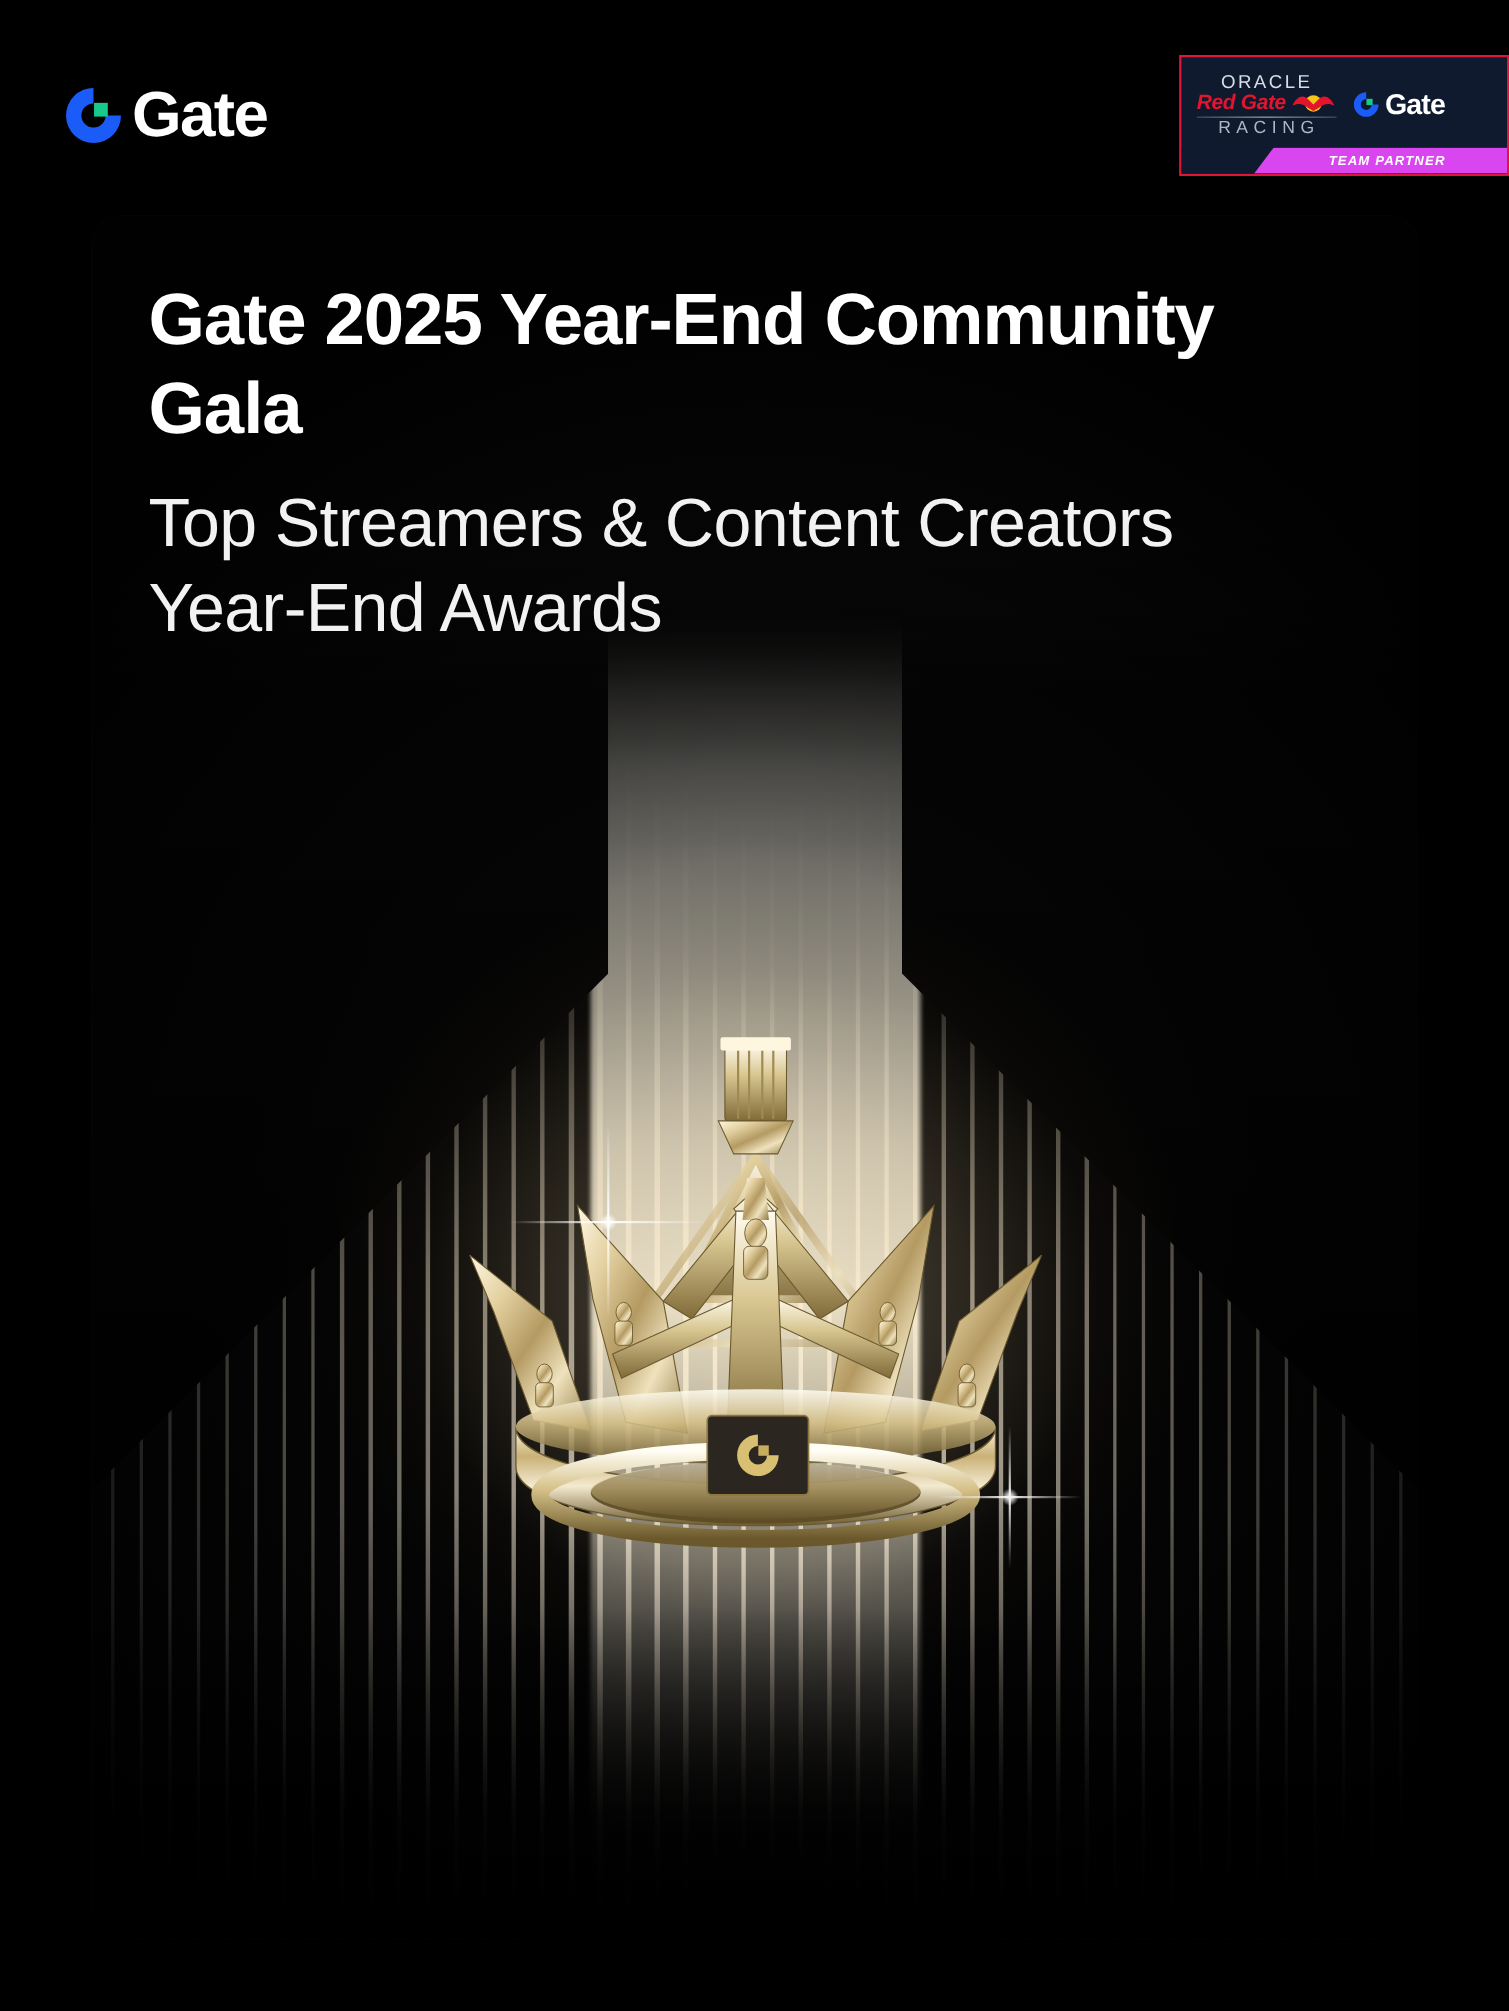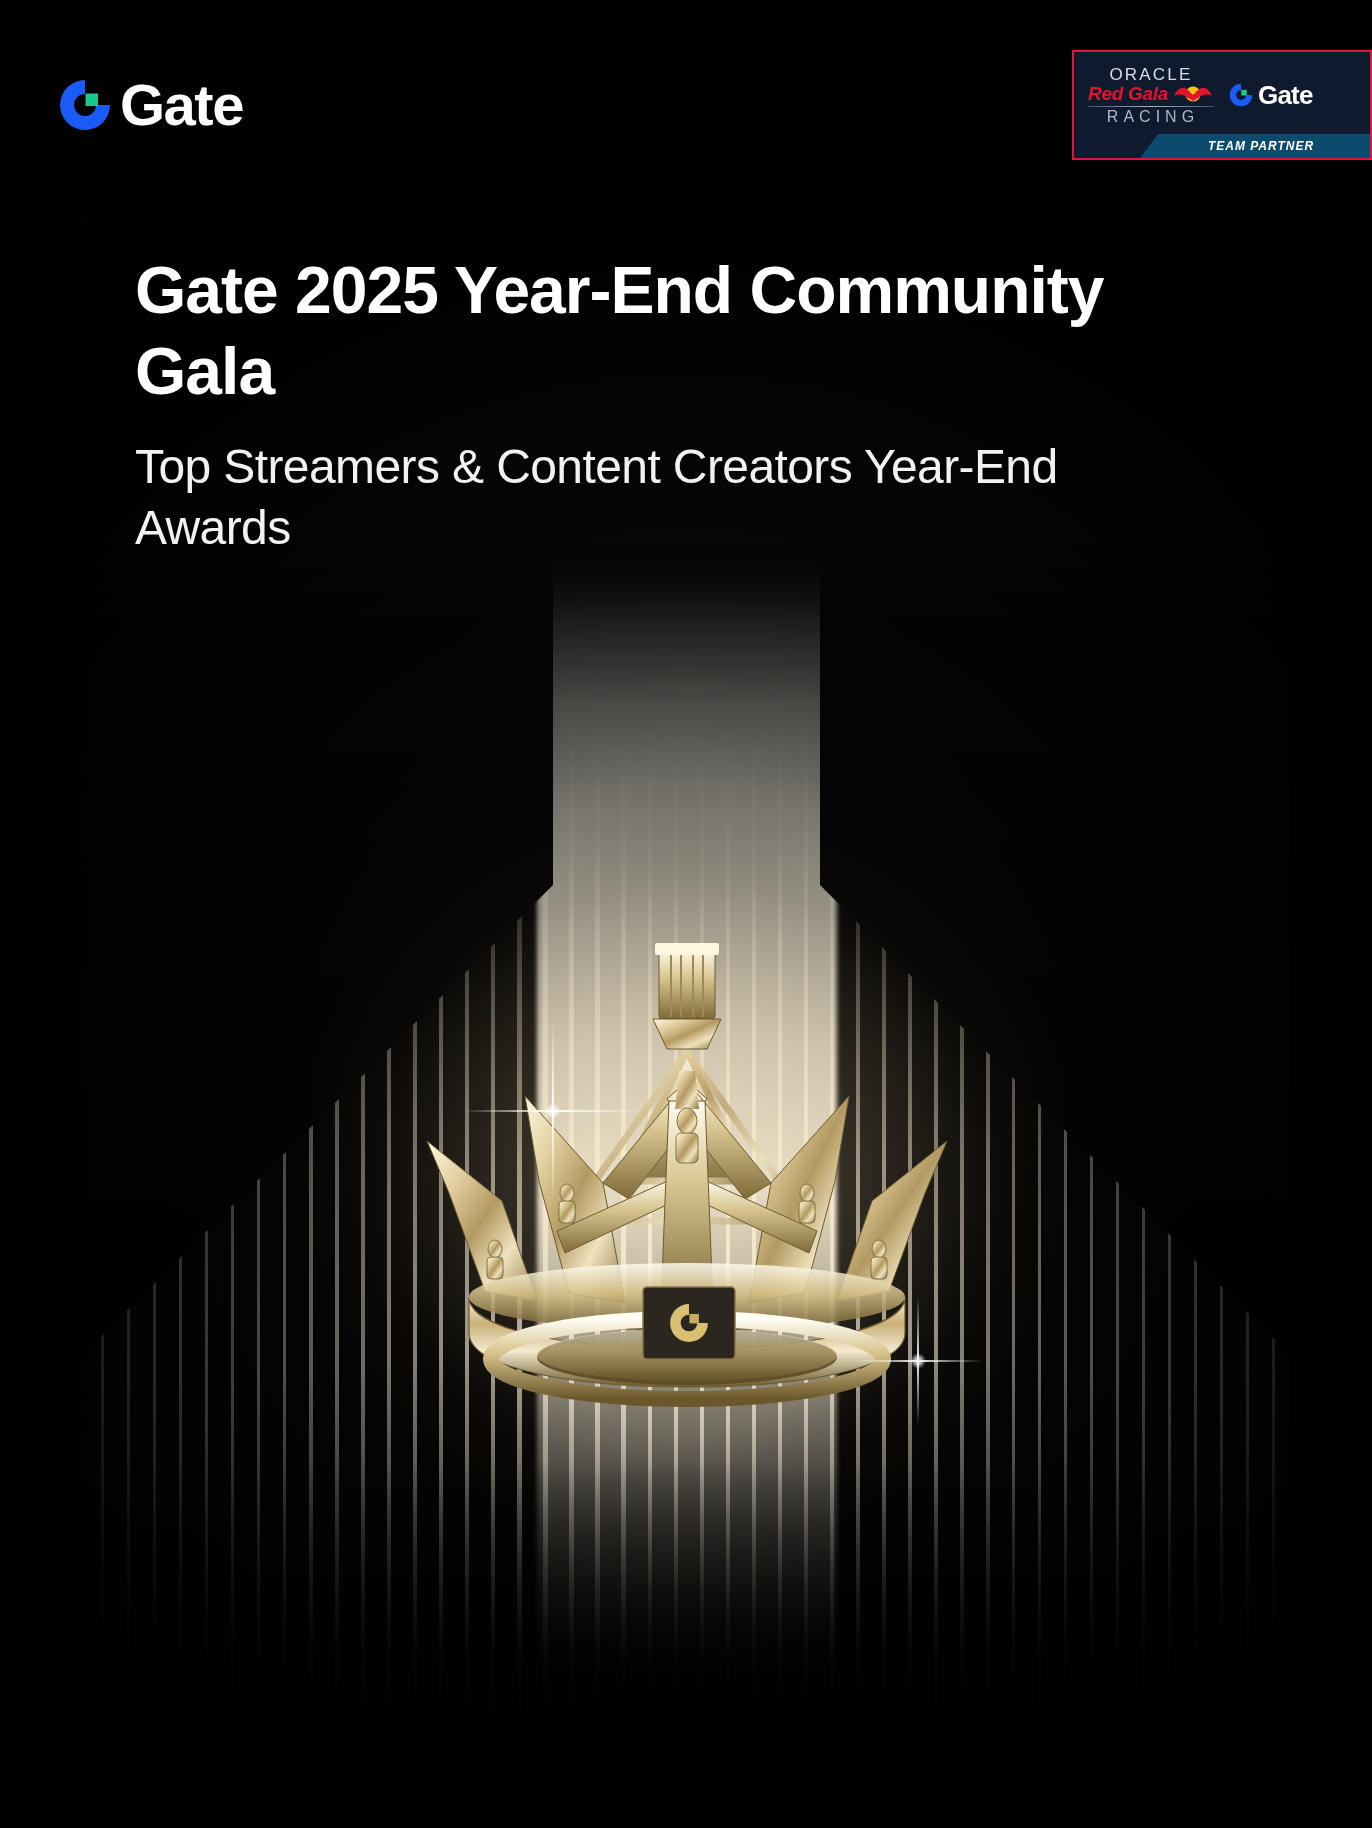--- a/index.html
+++ b/index.html
@@ -125,21 +125,21 @@
   .badge-strip {
     position:absolute;
     left:0; right:0; bottom:0;
     height:24px;
     background:#101a2e;
   }
   .badge-strip-red {
     position:absolute;
     right:0; top:0; bottom:0;
     width:230px;
-    background:#0c4a6e;
+    background:#d946ef;
     clip-path:polygon(18px 0, 100% 0, 100% 100%, 0 100%);
     display:flex;
     align-items:center;
     justify-content:center;
   }
   .badge-strip-red span {
     font-size:12px;
     font-weight:700;
     letter-spacing:1px;
     color:#ffffff;
@@ -166,21 +166,21 @@
   .card-title {
     font-size:66px;
     font-weight:700;
     line-height:1.22;
     letter-spacing:-1px;
     color:#ffffff;
     max-width:1060px;
   }
   .card-subtitle {
     margin-top:26px;
-    font-size:48px;
+    font-size:62px;
     font-weight:500;
     line-height:1.26;
     letter-spacing:-0.6px;
     color:#f2f2f2;
     max-width:1060px;
   }
 
   
   .hero {
     position:absolute;
@@ -320,21 +320,21 @@
       </span>
       <span class="brand-word">Gate</span>
     </div>
 
     <div class="partner-badge">
       <div class="badge-top">
 
         <div class="rbr-block">
           <div class="rbr-oracle">ORACLE</div>
           <div class="rbr-mid">
-            <span class="rbr-redbull">Red Gala</span>
+            <span class="rbr-redbull">Red Gate</span>
             <svg class="rbr-bulls" viewBox="0 0 42 18" xmlns="http://www.w3.org/2000/svg">
               <circle cx="21" cy="10" r="7.5" fill="#F5C518"></circle>
               <path d="M2 12 C6 3 12 2 16 6 L21 11 L26 6 C30 2 36 3 40 12 C34 9 30 11 26 14 L21 17 L16 14 C12 11 8 9 2 12 Z" fill="#E2152E"></path>
             </svg>
           </div>
           <div class="rbr-rule"></div>
           <div class="rbr-racing">RACING</div>
         </div>
 
         <div class="badge-gate">

